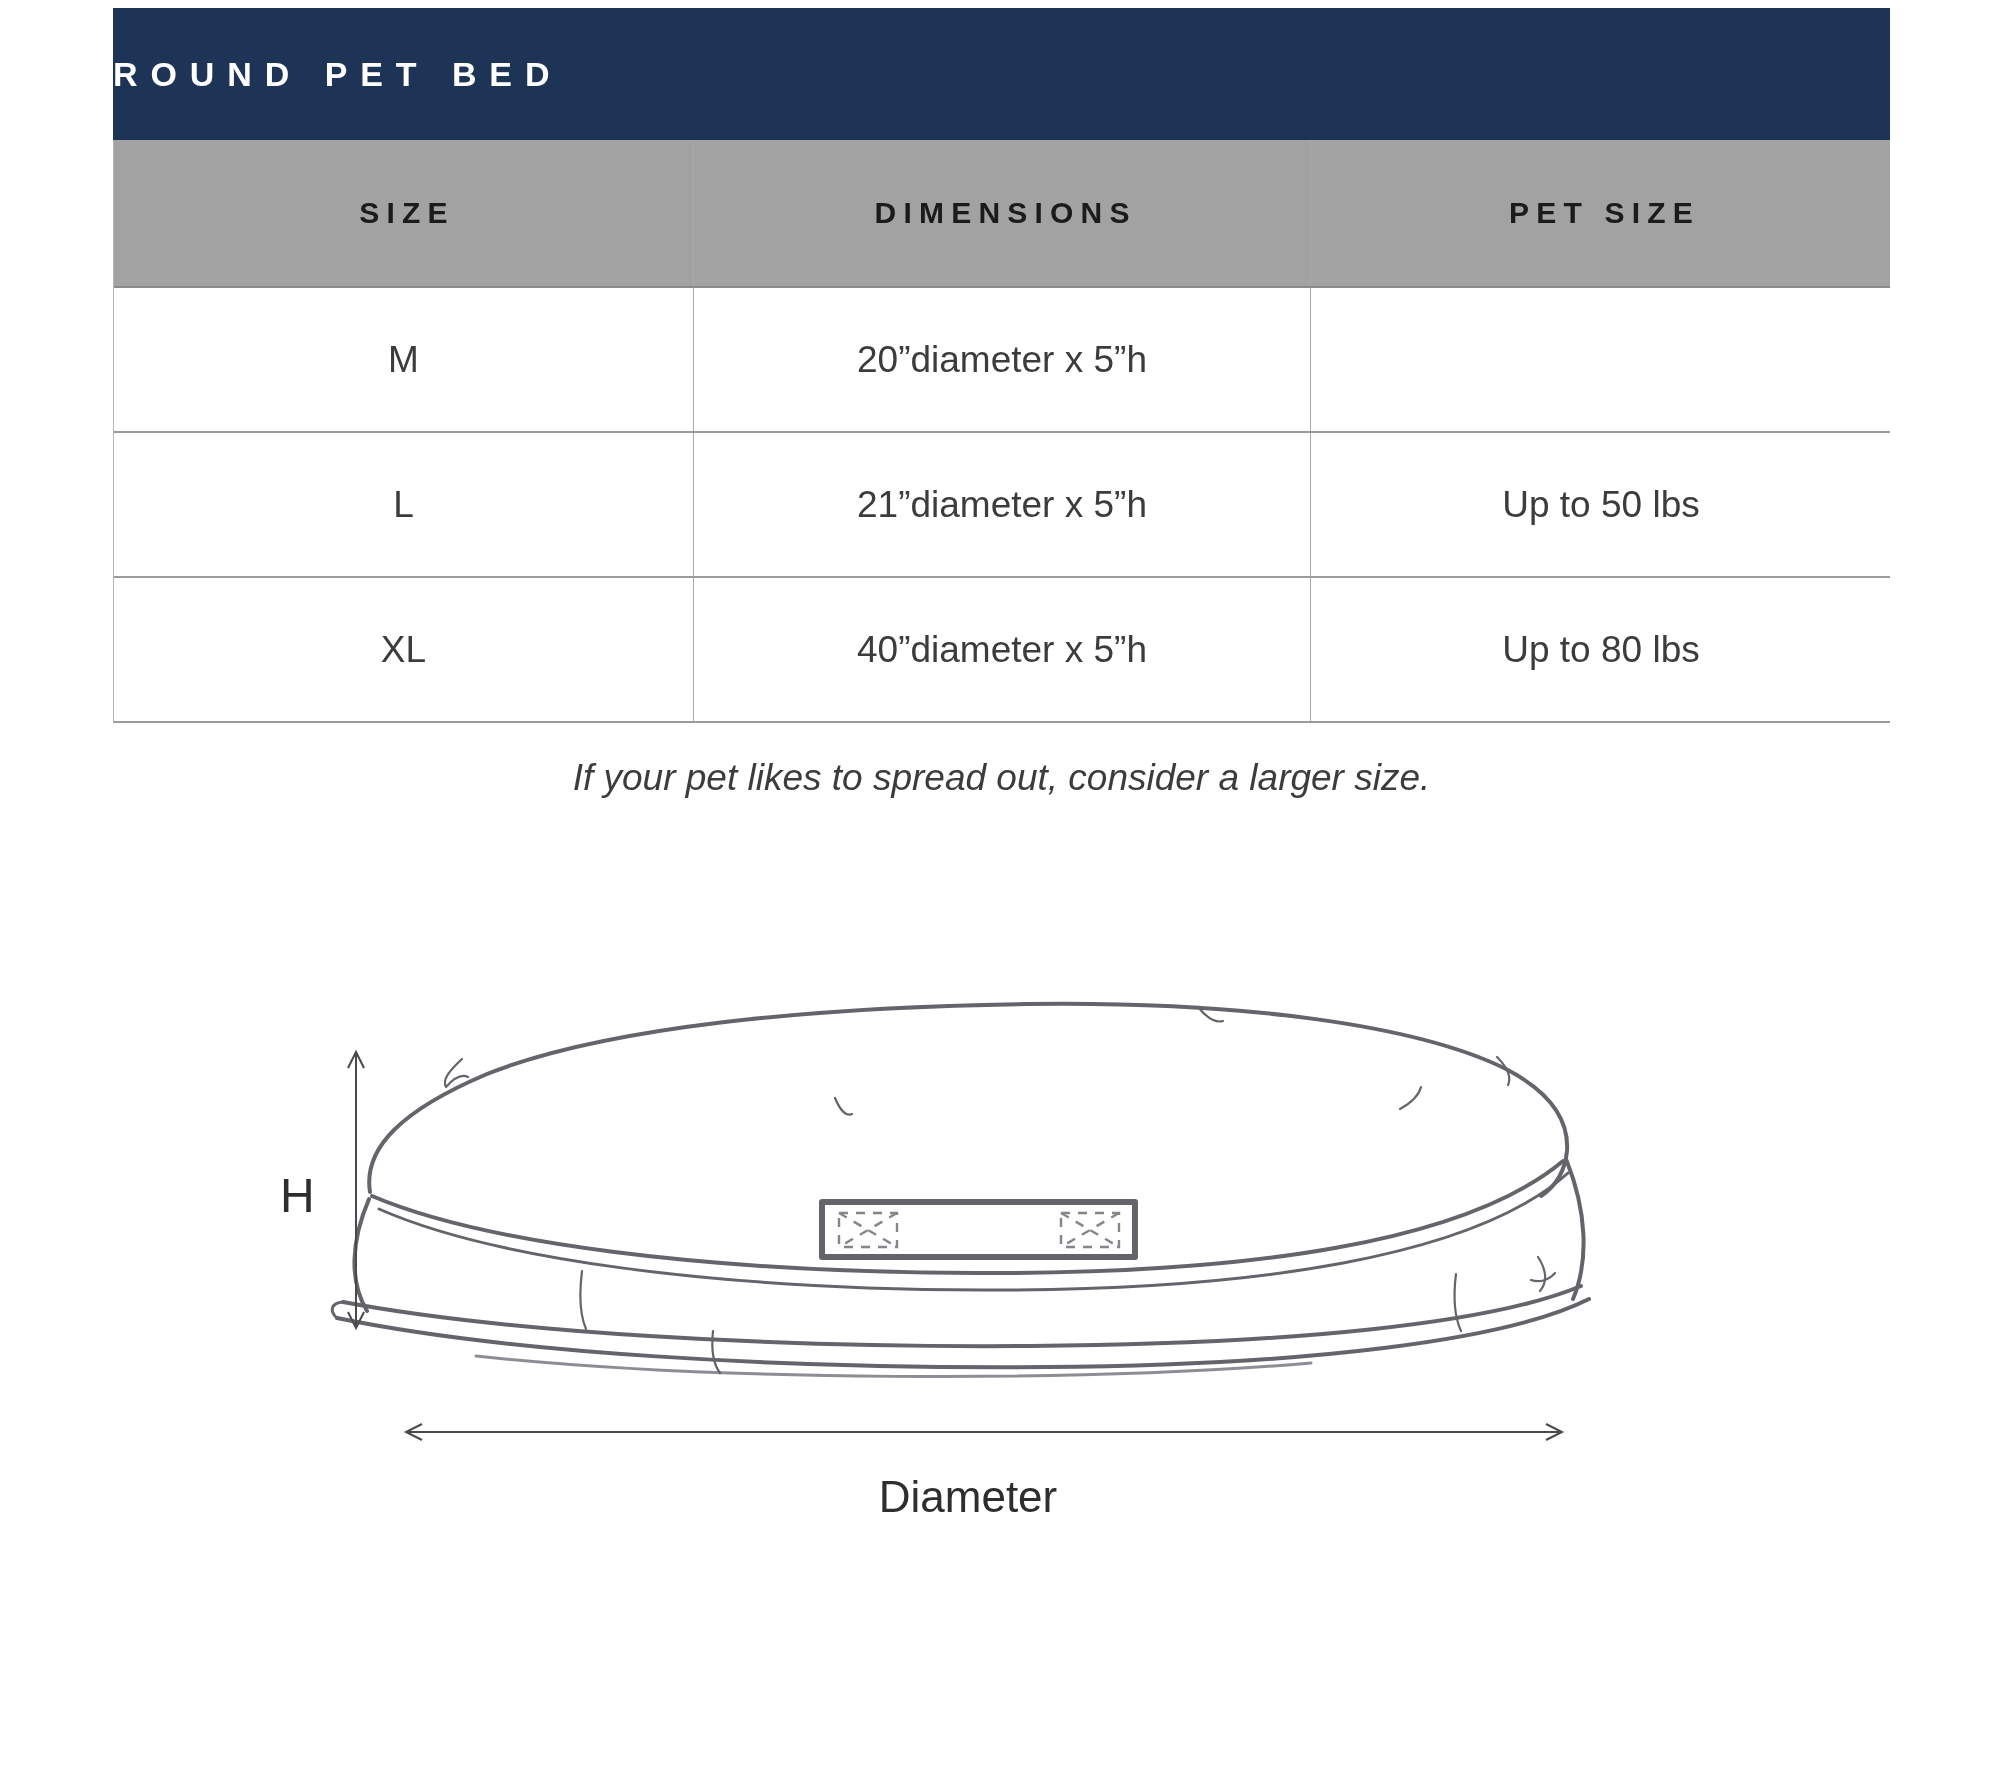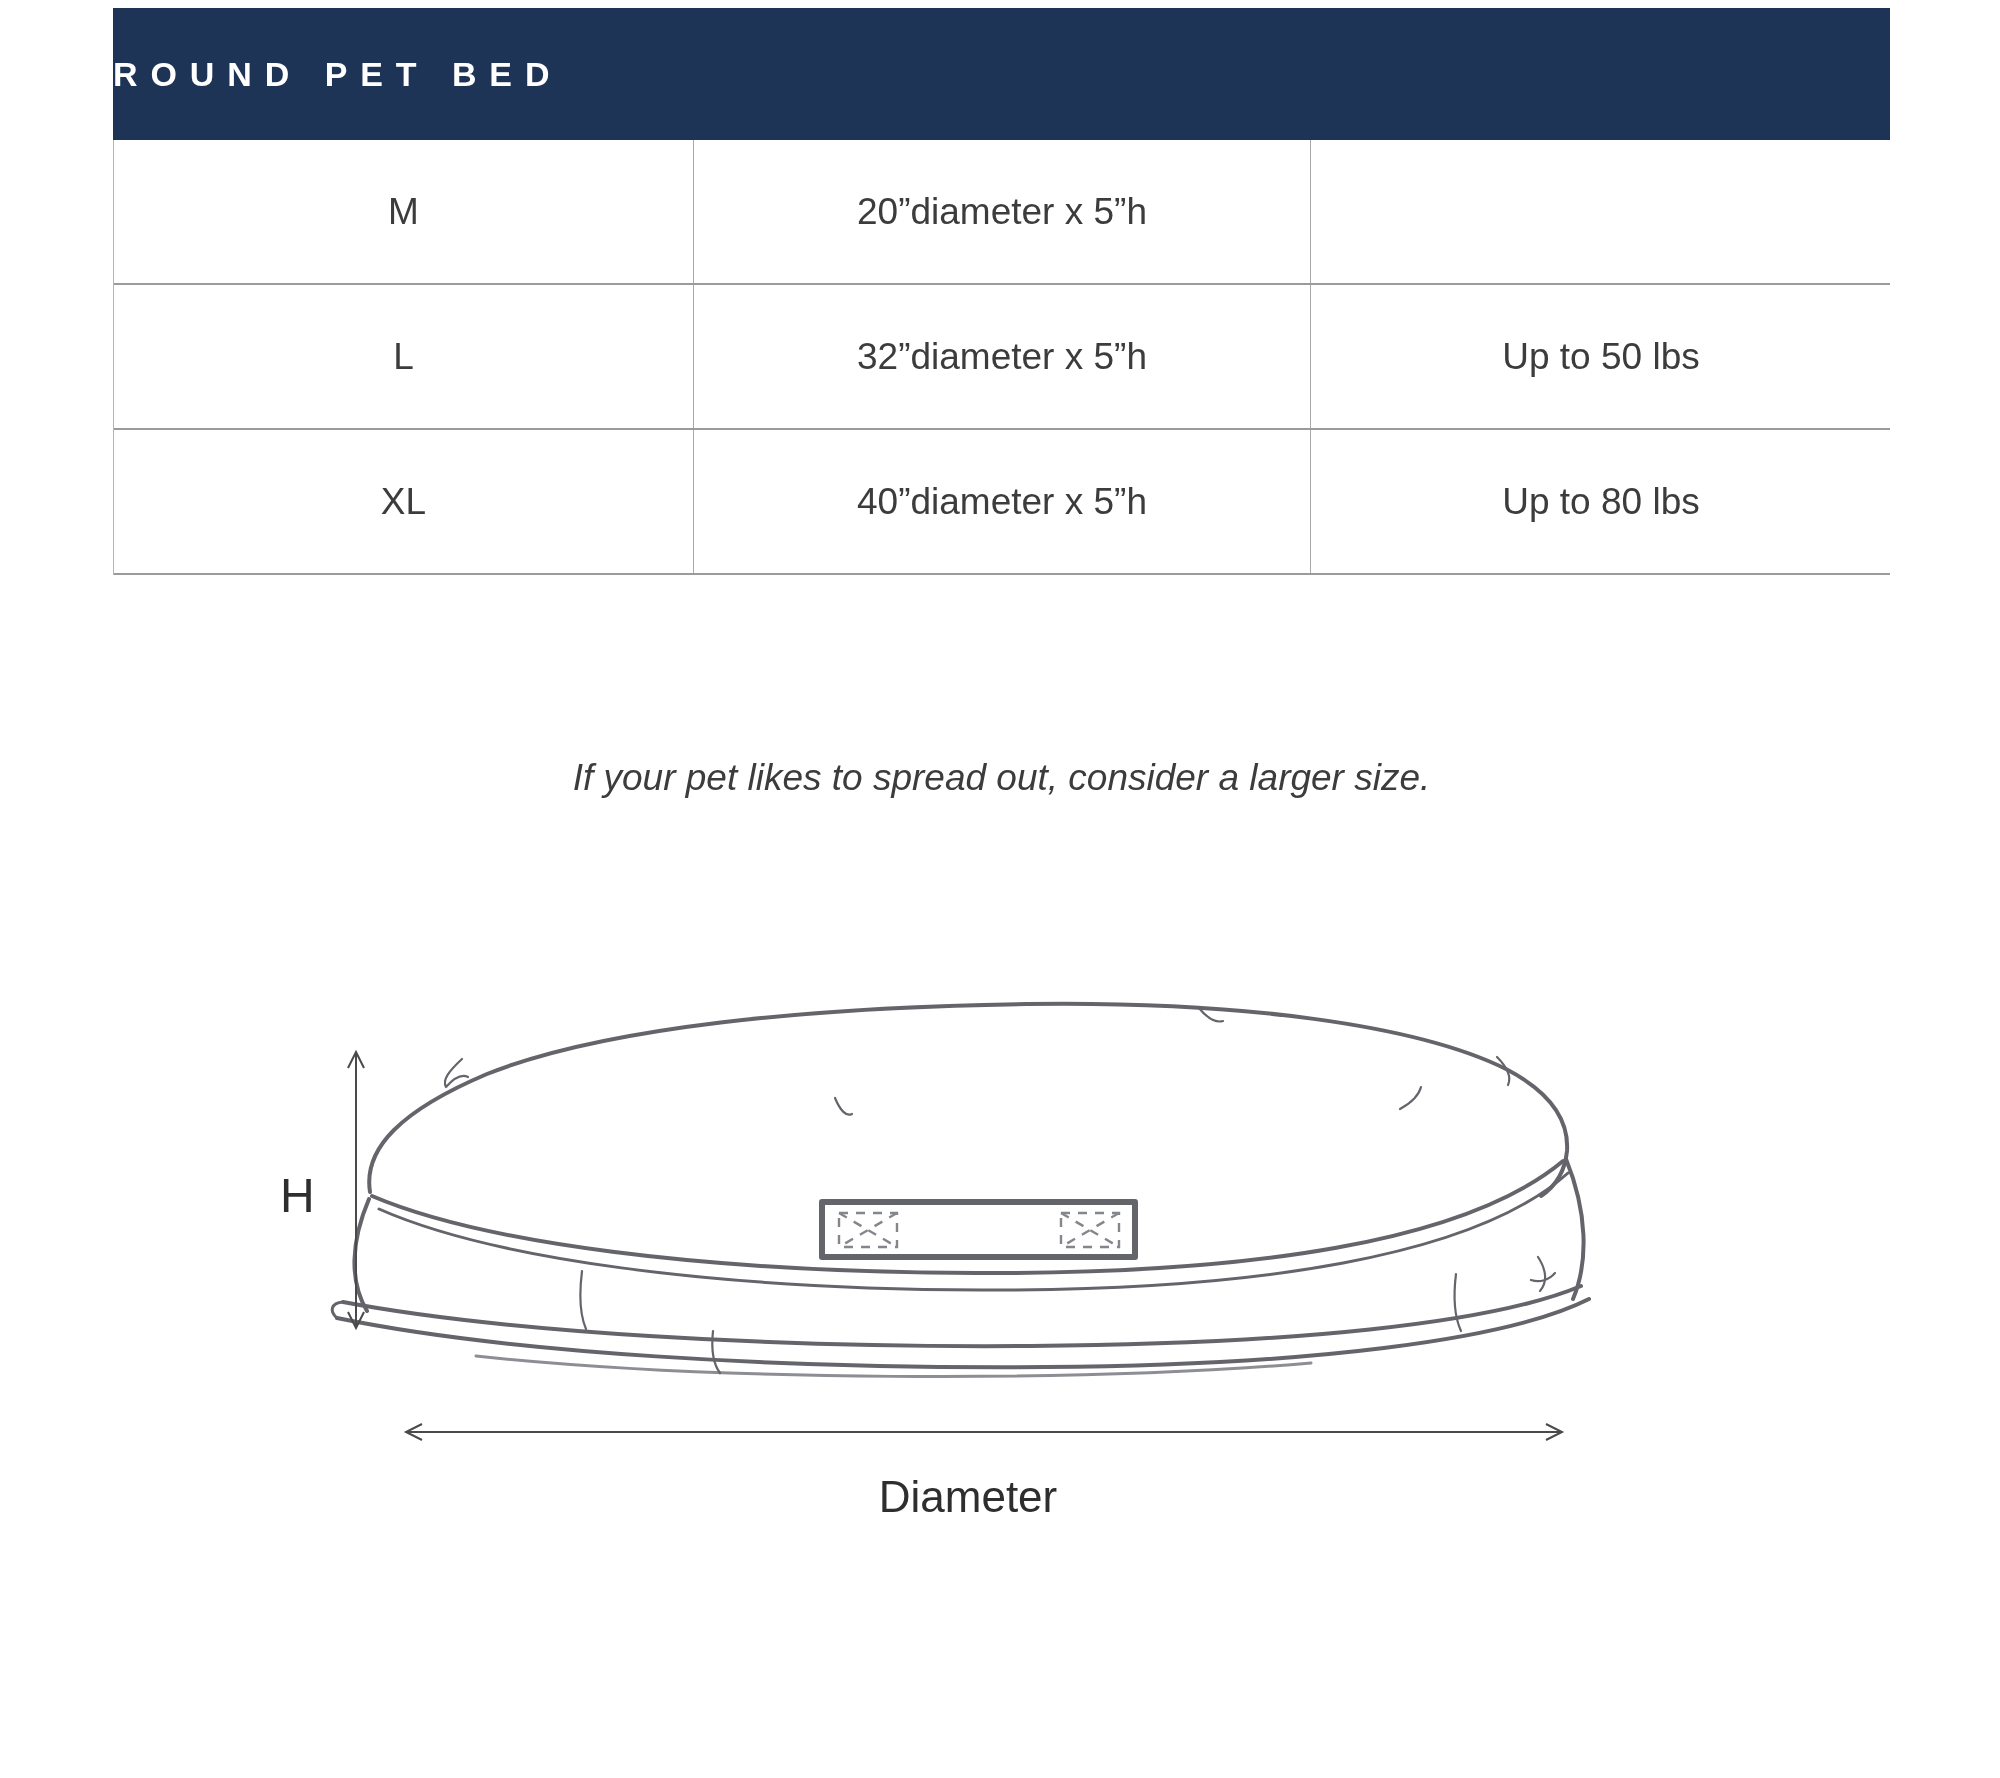--- a/index.html
+++ b/index.html
@@ -97,29 +97,34 @@
 </head>
 <body>
 
 <div class="page">
 
   <div class="title-bar">
     <div class="title-text">ROUND PET BED</div>
   </div>
 
   <div class="size-table">
+    <div class="t-row head">
+      <div class="t-cell">SIZE</div>
+      <div class="t-cell">DIMENSIONS</div>
+      <div class="t-cell">PET SIZE</div>
+    </div>
 
     <div class="t-row body">
       <div class="t-cell">M</div>
       <div class="t-cell">20”diameter x 5”h</div>
     </div>
 
     <div class="t-row body">
       <div class="t-cell">L</div>
-      <div class="t-cell">32”diameter x 5”h</div>
+      <div class="t-cell">21”diameter x 5”h</div>
       <div class="t-cell">Up to 50 lbs</div>
     </div>
 
     <div class="t-row body">
       <div class="t-cell">XL</div>
       <div class="t-cell">40”diameter x 5”h</div>
       <div class="t-cell">Up to 80 lbs</div>
     </div>
   </div>
 

